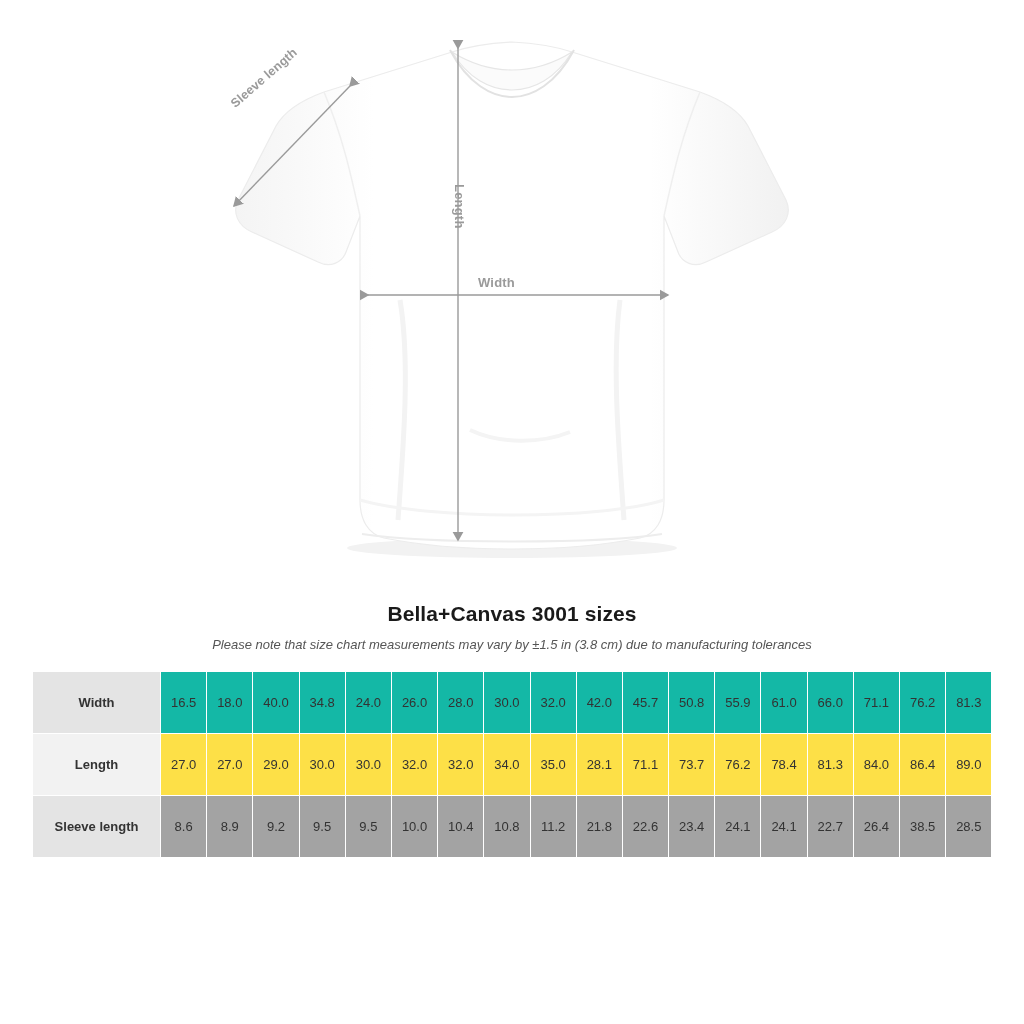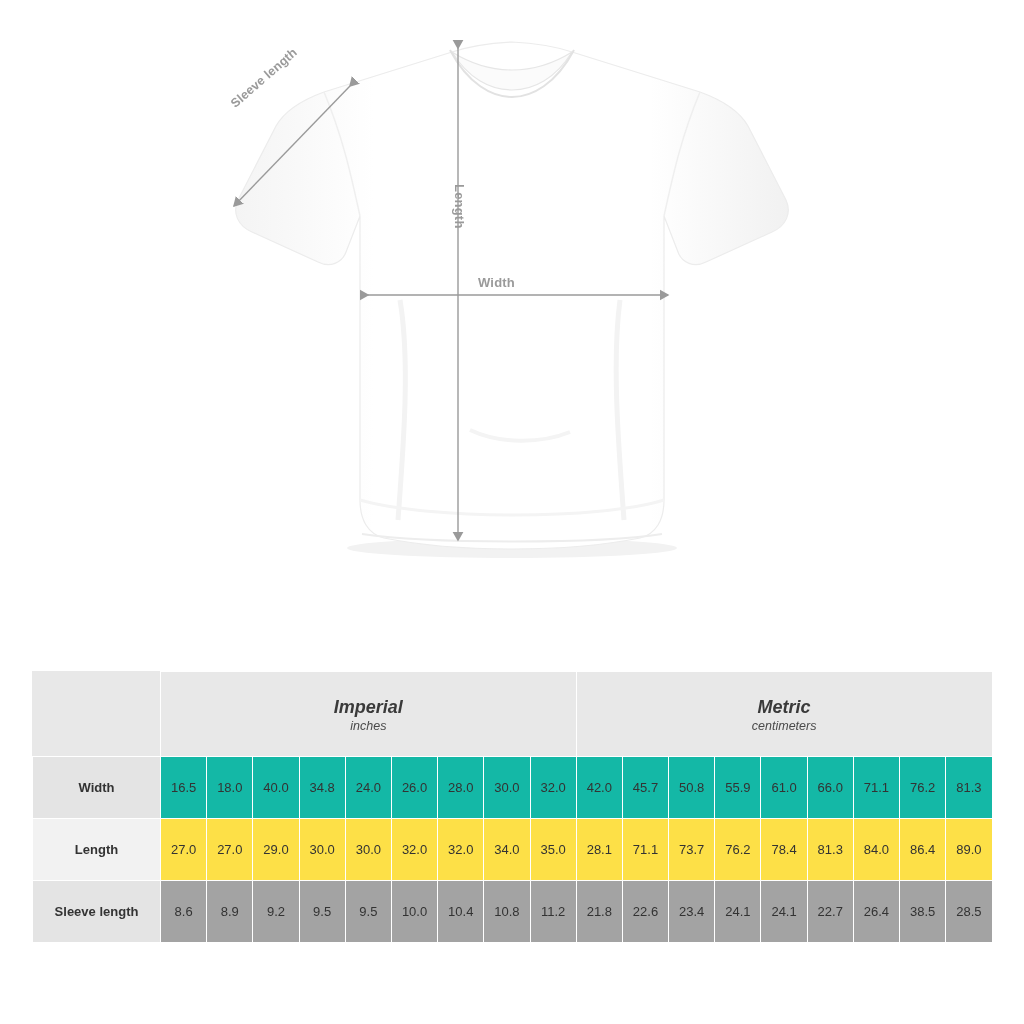--- a/index.html
+++ b/index.html
@@ -222,39 +222,32 @@
       <line x1="458" y1="48" x2="458" y2="540" stroke="#9a9a9a" stroke-width="1.4" marker-start="url(#arrHead)" marker-end="url(#arrHead)"></line>
 
       <line x1="368" y1="295" x2="668" y2="295" stroke="#9a9a9a" stroke-width="1.4" marker-start="url(#arrHead)" marker-end="url(#arrHead)"></line>
     </svg>
 
     <div class="dim-label label-sleeve">Sleeve length</div>
     <div class="dim-label label-length">Length</div>
     <div class="dim-label label-width">Width</div>
   </div>
 
+  <div class="title-block">
+    <div class="chart-title">Bella+Canvas 3001 sizes</div>
+    <div class="chart-note">Please note that size chart measurements may vary by ±1.5 in (3.8 cm) due to manufacturing tolerances</div>
+  </div>
 
   <div class="table-wrap">
     <table class="sizes">
       <colgroup>
         <col style="width:128px">
         <col span="18" style="width:46.2px">
       </colgroup>
       <tbody>
-        <tr>
-          <td class="corner-cell"></td>
-          <td class="unit-head" colspan="9">
-            <div class="unit-name">Imperial</div>
-            <div class="unit-sub">inches</div>
-          </td>
-          <td class="unit-head" colspan="9">
-            <div class="unit-name">Metric</div>
-            <div class="unit-sub">centimeters</div>
-          </td>
-        </tr>
 
 
         <tr class="band-a">
           <td class="rowlabel">Width</td>
           <td>16.5</td>
           <td>18.0</td>
           <td>40.0</td>
           <td>34.8</td>
           <td>24.0</td>
           <td>26.0</td>

